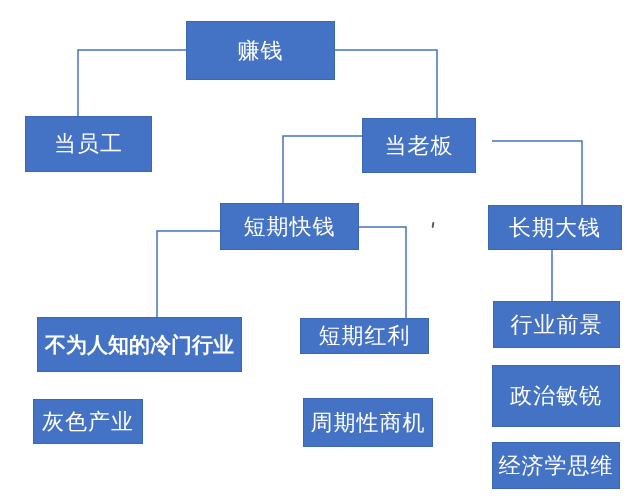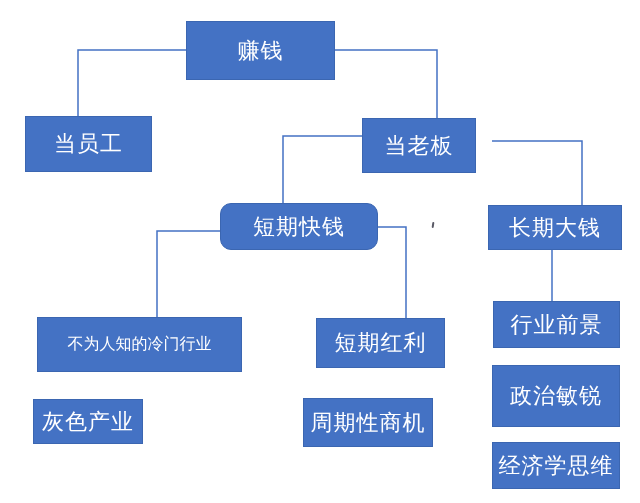--- a/index.html
+++ b/index.html
@@ -40,21 +40,21 @@
     color: var(--node-text);
     display: flex;
     align-items: center;
     justify-content: center;
     font-size: 22px;
     font-weight: 400;
     letter-spacing: 1px;
     white-space: nowrap;
     text-align: center;
   }
-  .node.small-text { font-size: 16px; letter-spacing: 0; }
+  .node.small-text { font-size: 21px; letter-spacing: 0; font-weight: bold; }
 
   .stray-mark {
     position: absolute;
     left: 432px;
     top: 222px;
     width: 2px;
     height: 6px;
     background: #5a5a66;
     border-radius: 1px;
     transform: rotate(8deg);
@@ -74,27 +74,27 @@
     <polyline class="edge" points="357,227 406,227 406,318"></polyline>
     <polyline class="edge" points="552,250 552,301"></polyline>
   </svg>
 
   <div class="node" style="left:186px; top:21px; width:149px; height:59px;">赚钱</div>
 
   <div class="node" style="left:25px; top:116px; width:127px; height:56px;">当员工</div>
 
   <div class="node" style="left:362px; top:118px; width:114px; height:55px;">当老板</div>
 
-  <div class="node" style="left:220px; top:203px; width:158px; height:47px;border-radius:11px;">短期快钱</div>
+  <div class="node" style="left:220px; top:203px; width:139px; height:47px;">短期快钱</div>
 
   <div class="node" style="left:488px; top:205px; width:134px; height:45px;">长期大钱</div>
 
   <div class="node small-text" style="left:37px; top:317px; width:205px; height:55px;">不为人知的冷门行业</div>
 
-  <div class="node" style="left:316px; top:318px; width:129px; height:50px;text-align:right;">短期红利</div>
+  <div class="node" style="left:300px; top:318px; width:129px; height:36px;text-align:right;">短期红利</div>
 
   <div class="node" style="left:33px; top:399px; width:110px; height:45px;">灰色产业</div>
 
   <div class="node" style="left:493px; top:301px; width:127px; height:47px;">行业前景</div>
 
   <div class="node" style="left:303px; top:398px; width:130px; height:49px;">周期性商机</div>
 
   <div class="node" style="left:492px; top:365px; width:128px; height:62px;">政治敏锐</div>
 
   <div class="node" style="left:492px; top:430px; width:128px; height:47px;margin-top:12px;">经济学思维</div>

